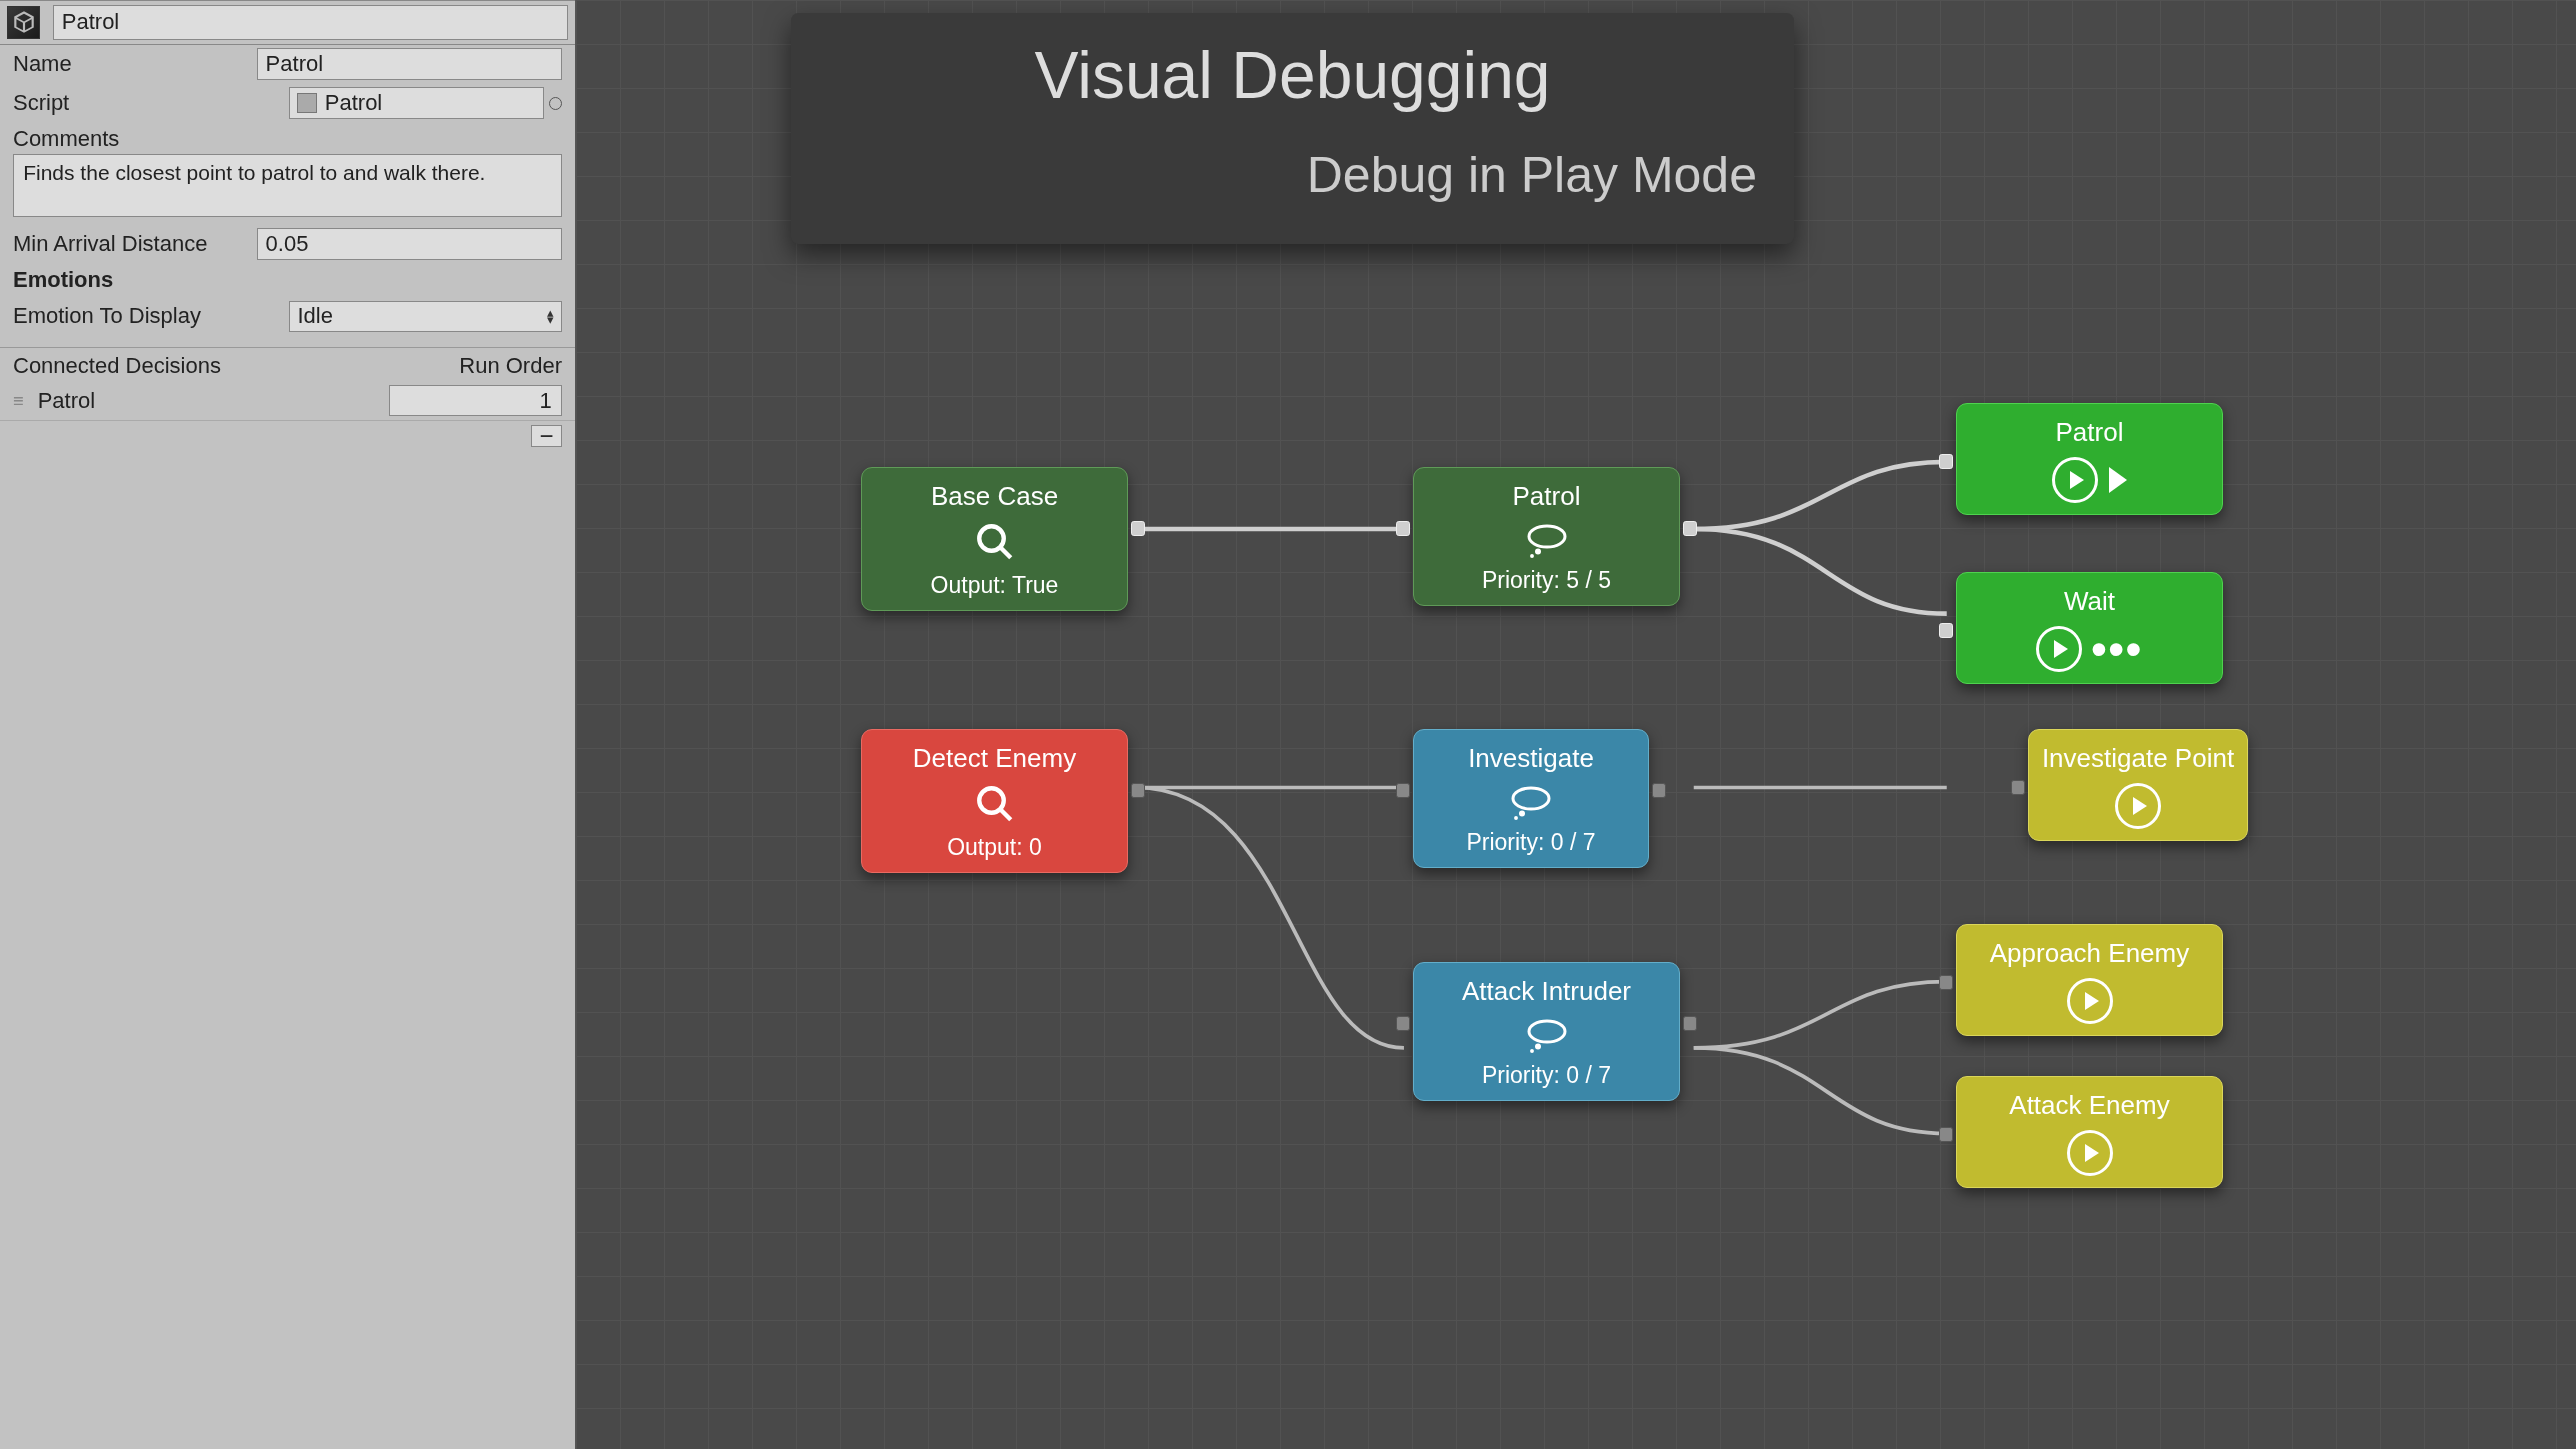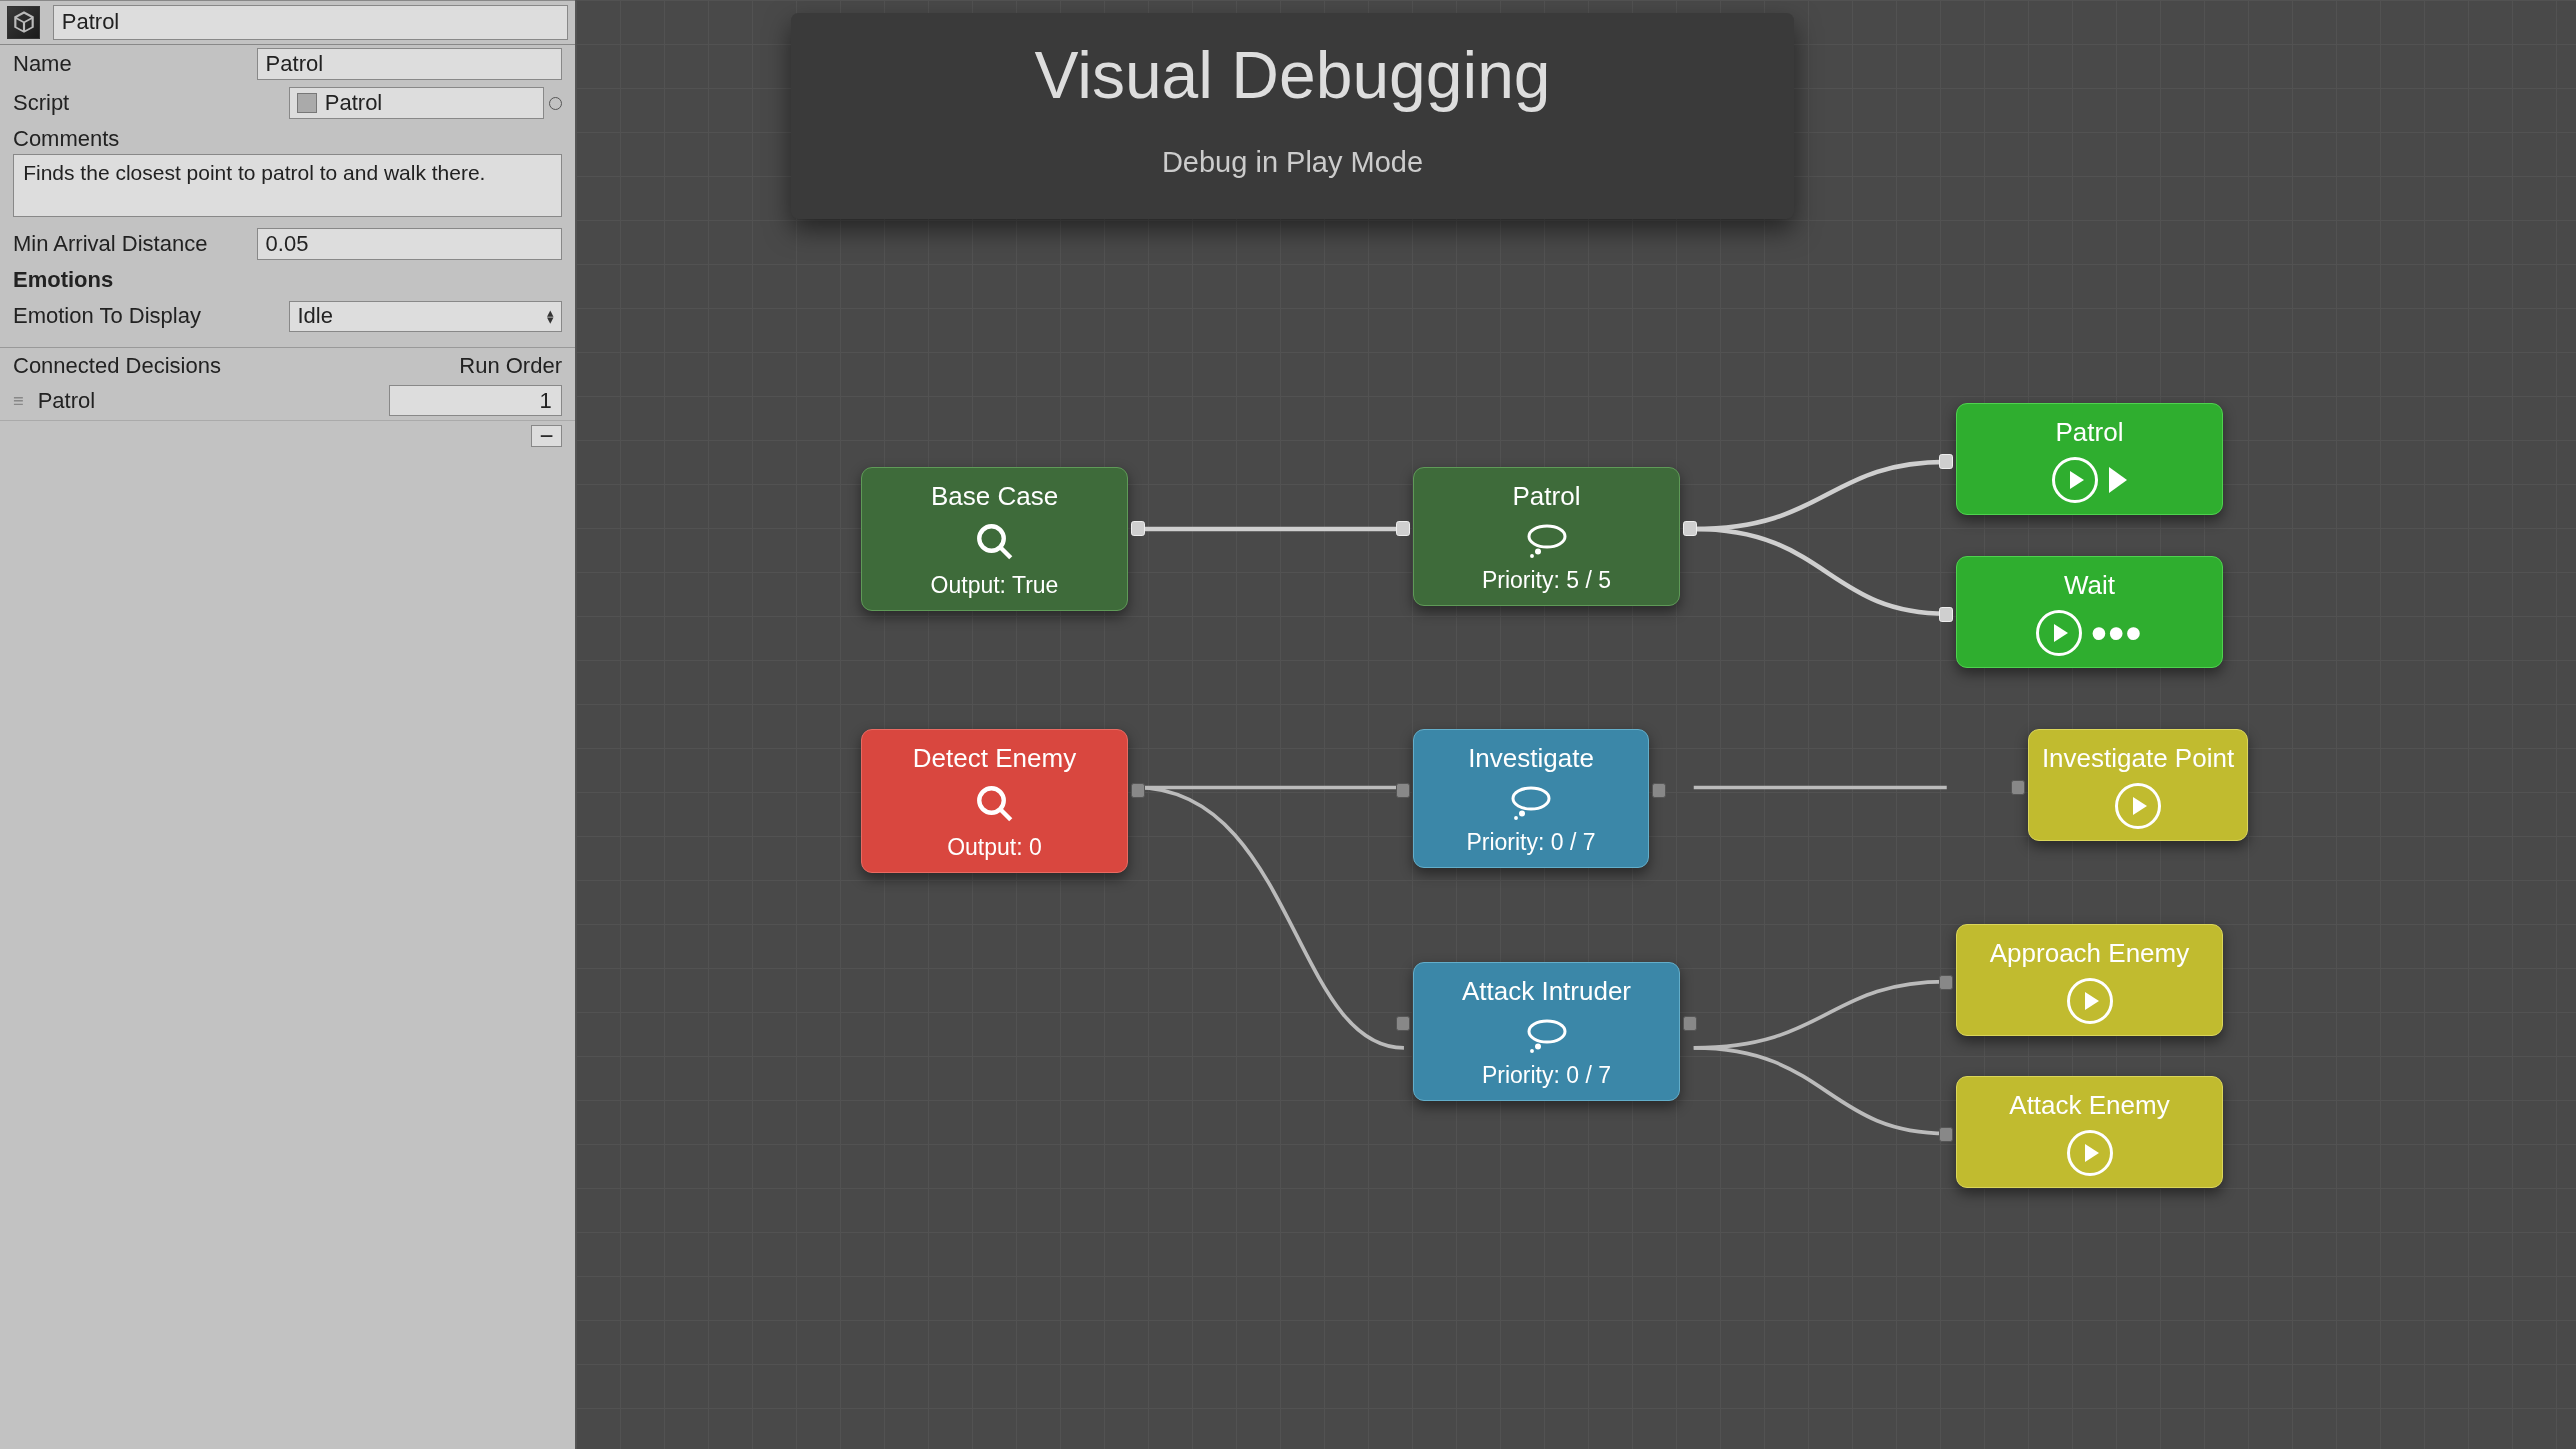--- a/index.html
+++ b/index.html
@@ -141,21 +141,21 @@
   left: 215px; top: 13px;
   width: 1003px;
   padding: 24px 37px 40px 37px;
   background: #3a3a3a;
   border-radius: 7.4px;
   box-shadow: 0 11px 26px rgba(0,0,0,0.5);
   color: #ddd;
   text-align: center;
 }
 .title-card h1 { font-size: 66px; font-weight: 400; margin-bottom: 33px; }
-.title-card h2 { font-size: 29px; font-weight: 400; color: #ccc; }
+.title-card h2 { font-size: 50px; font-weight: 400; color: #ccc; text-align: right; }
 
 svg.edges {
   position: absolute; inset: 0;
   width: 100%; height: 100%;
   pointer-events: none;
 }
 .edge { stroke: #bbb; stroke-width: 4; fill: none; }
 .edge-active { stroke: #cfcfcf; stroke-width: 5; }
 
 .node {
@@ -325,21 +325,21 @@
 
   <div class="node green" style="left:1380px; top:403px; width:267px;">
     <div class="n-title">Patrol</div>
     <div class="icon-row">
       <div class="action-icon"></div>
       <div class="play-extra"></div>
     </div>
     <div class="port lit" style="left:-18.4px; top:50px;"></div>
   </div>
 
-  <div class="node green" style="left:1380px; top:556px; width:267px;">
+  <div class="node green" style="left:1380px; top:572px; width:267px;">
     <div class="n-title">Wait</div>
     <div class="icon-row">
       <div class="action-icon"></div>
       <div class="dots-extra">•••</div>
     </div>
     <div class="port lit" style="left:-18.4px; top:50px;"></div>
   </div>
 
   <div class="node red" style="left:285px; top:729px; width:267px;">
     <div class="n-title">Detect Enemy</div>

